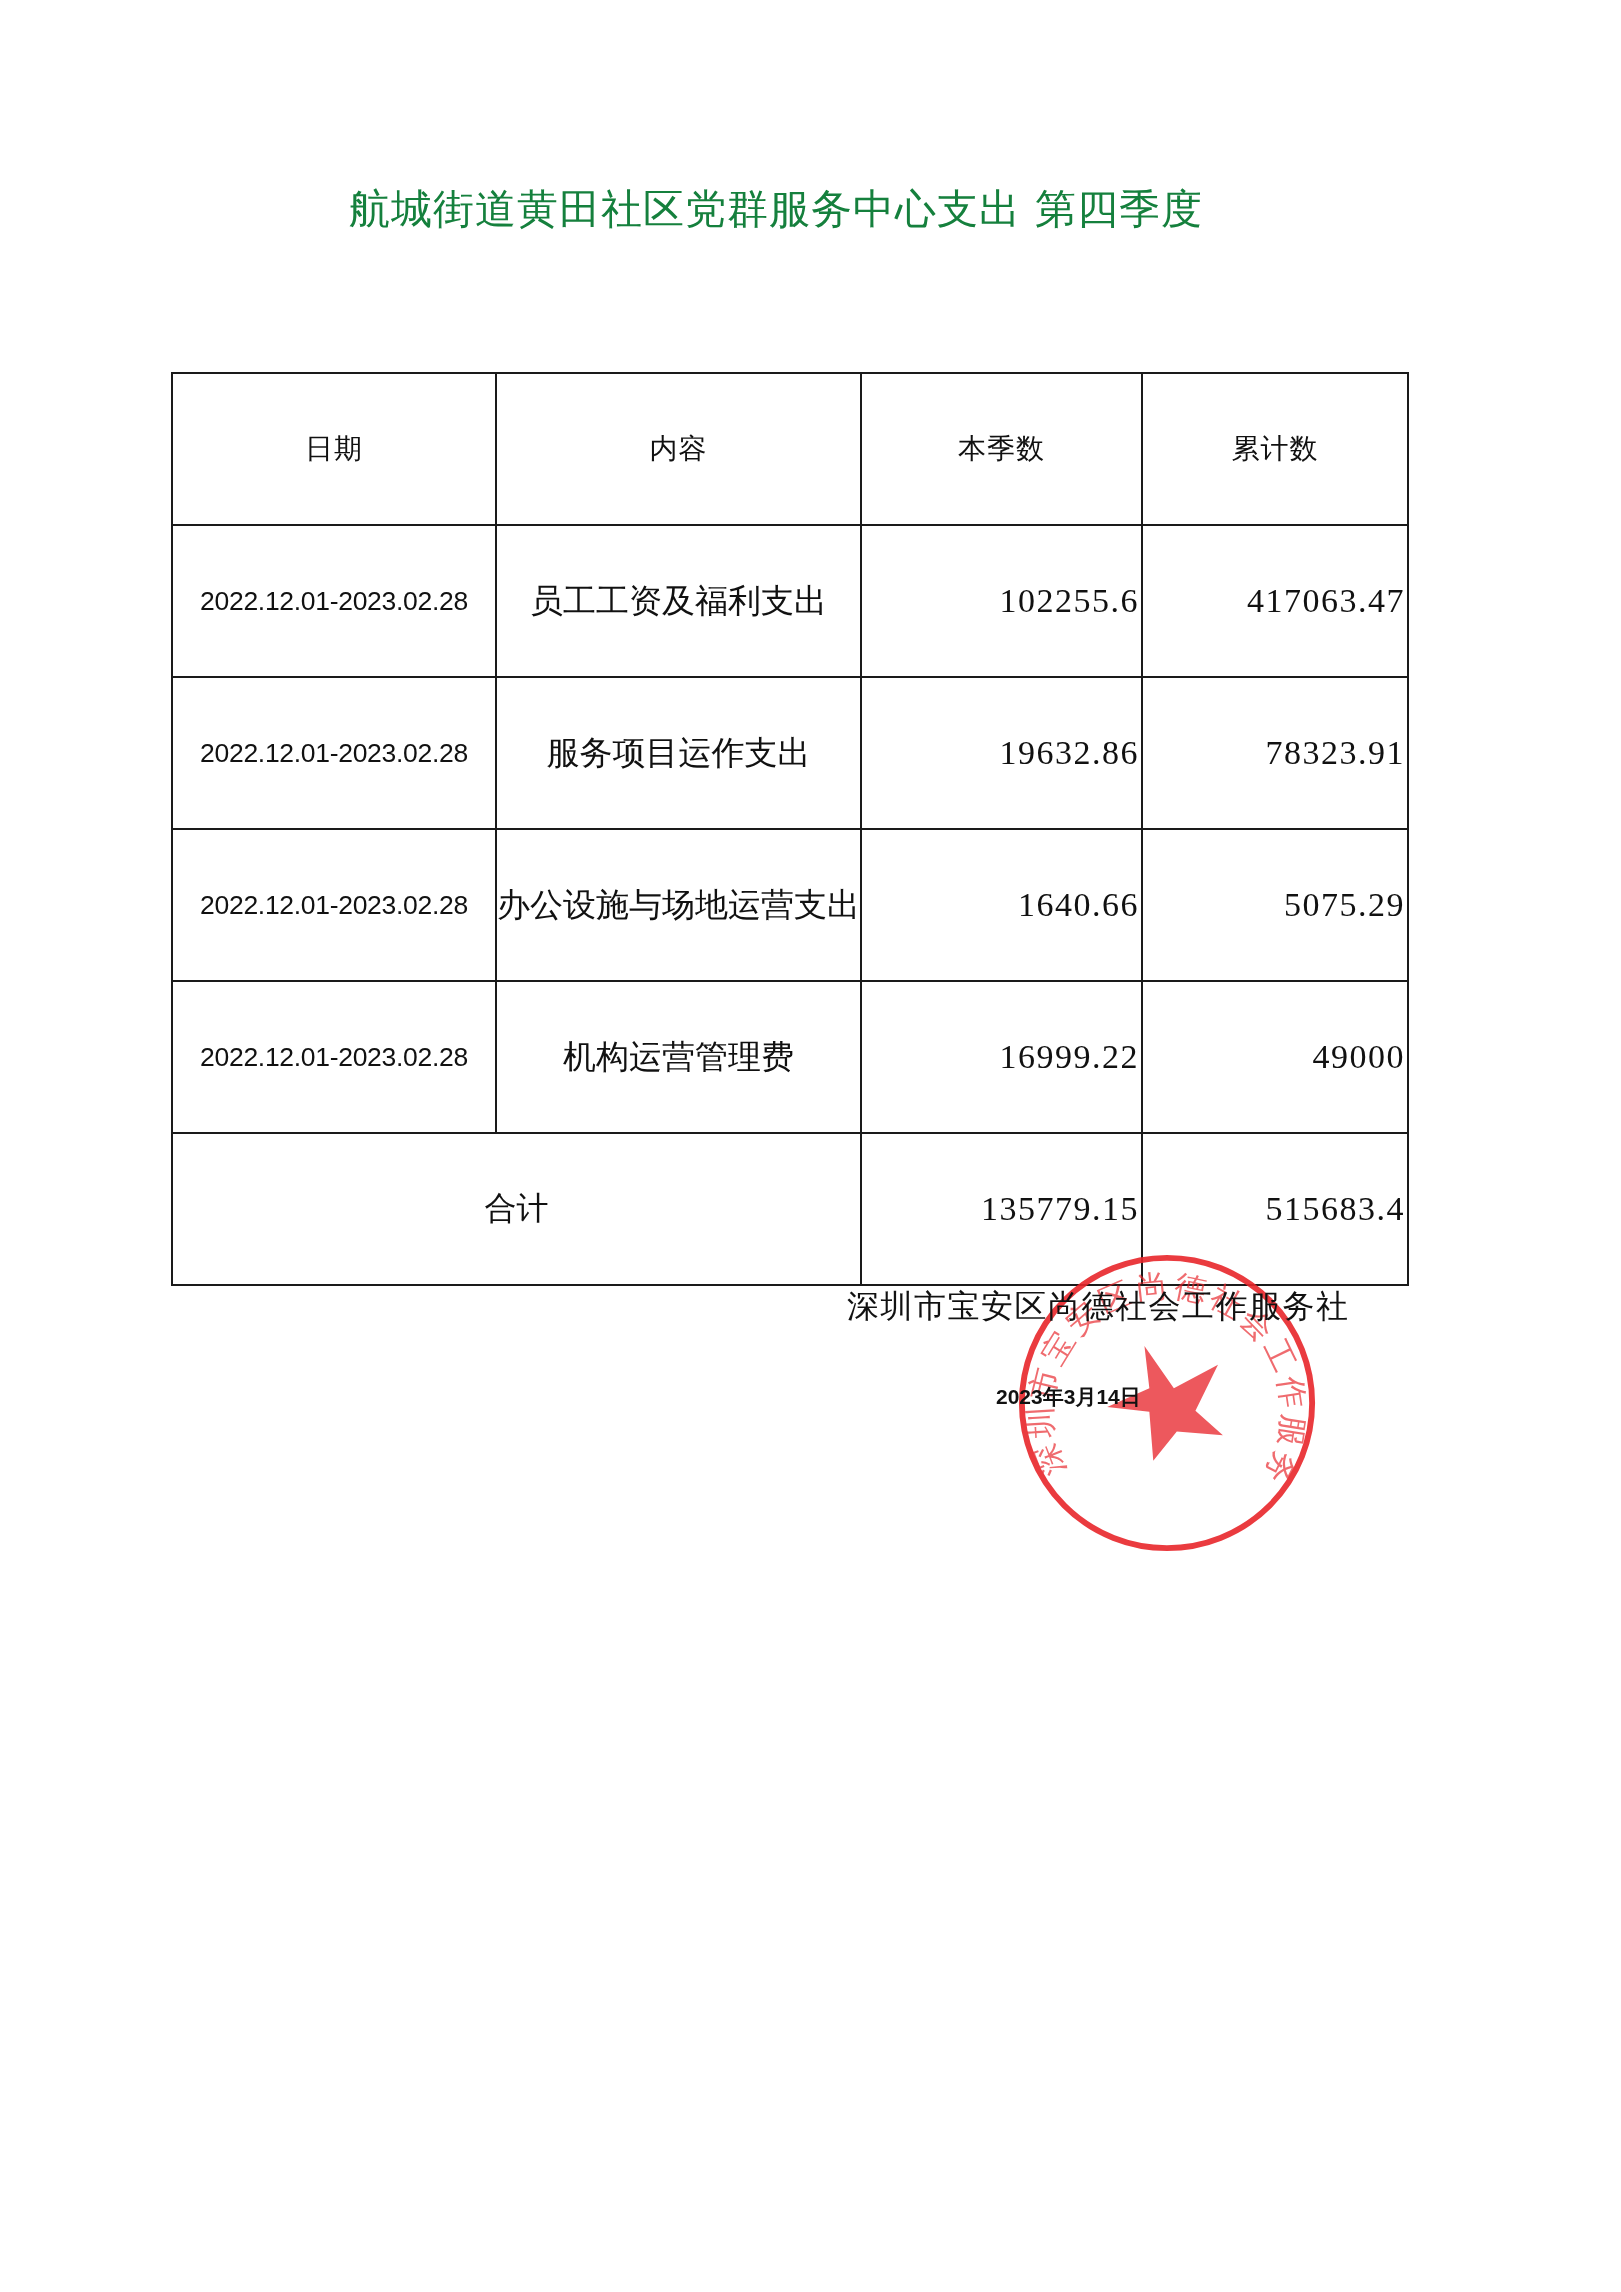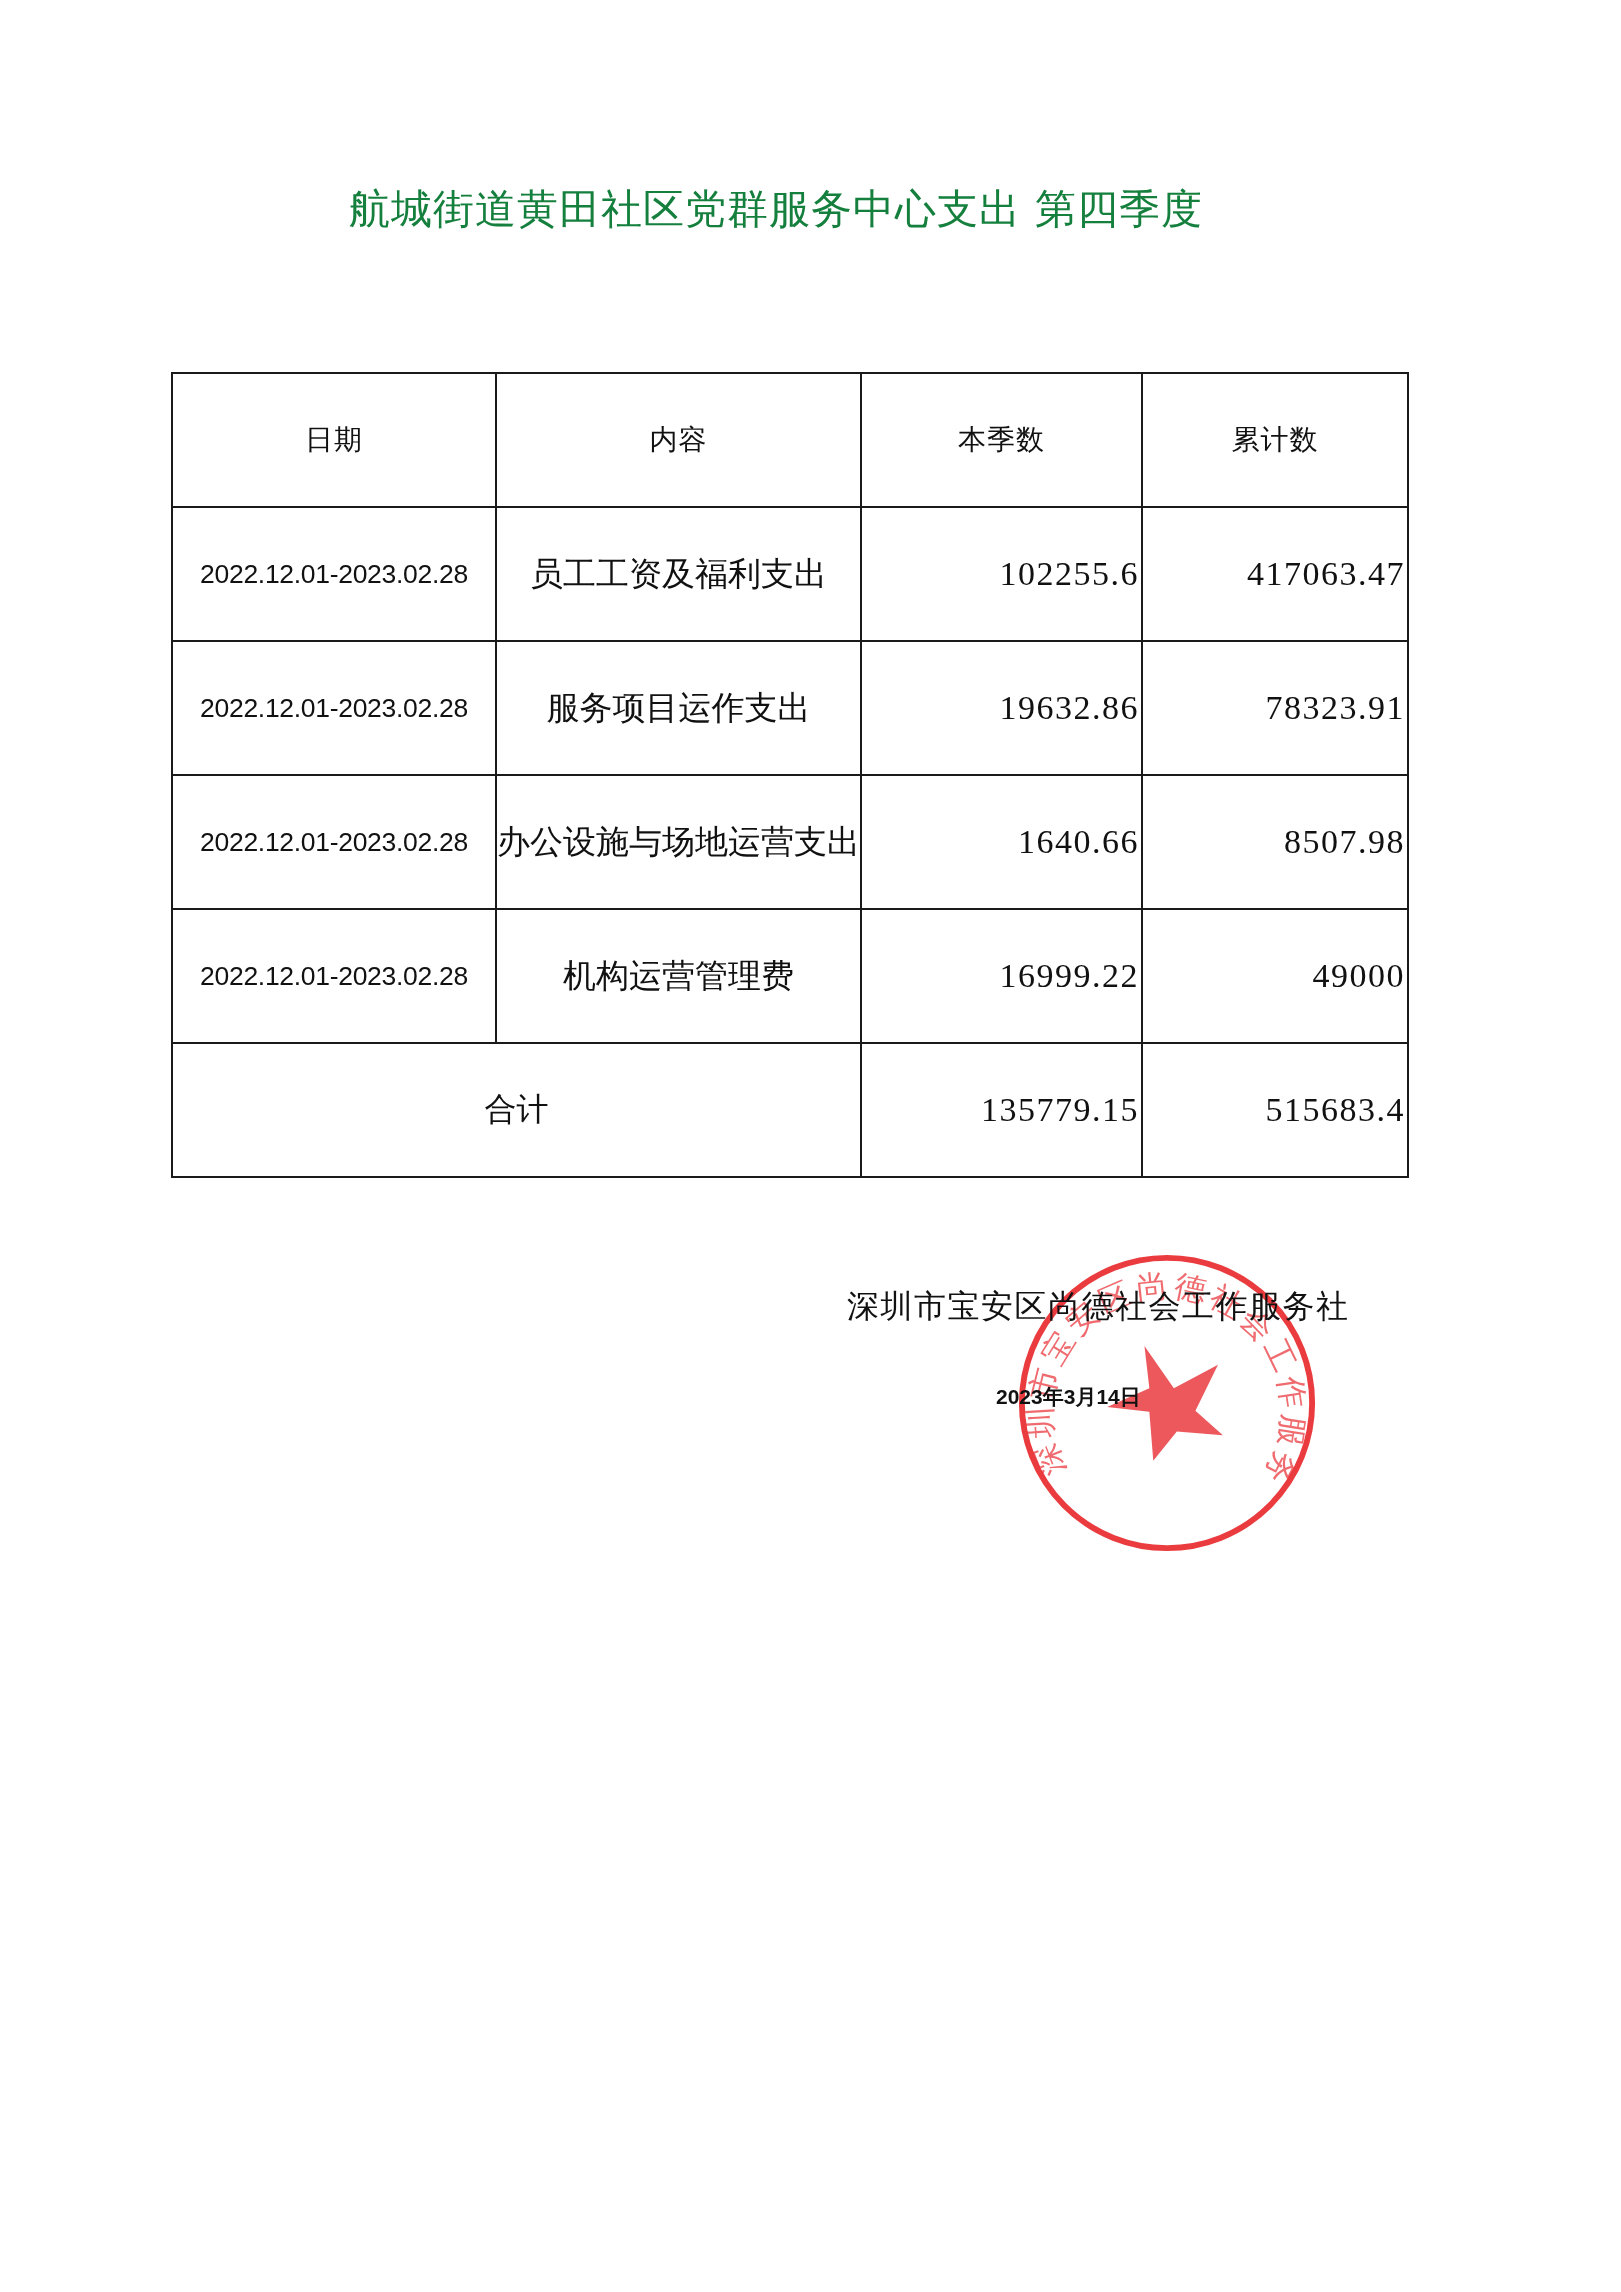--- a/index.html
+++ b/index.html
@@ -32,21 +32,21 @@
     left: 171px;
     top: 372px;
     border-collapse: collapse;
     table-layout: fixed;
   }
   .sheet td {
     border: 2.9px solid #1a1a1a;
     padding: 0;
     vertical-align: middle;
   }
-  .sheet tr { height: 134px; }
+  .sheet tr { height: 152px; }
   .col-date { width: 324px; }
   .col-content { width: 321px; }
   .col-quarter { width: 281px; }
   .col-cumulative { width: 266px; }
 
   .hdr {
     text-align: center;
     font-size: 28px;
     font-family: "DejaVu Sans", "Liberation Sans", sans-serif;
     letter-spacing: 1px;
@@ -139,21 +139,21 @@
   <tr>
     <td class="date">2022.12.01-2023.02.28</td>
     <td class="content">服务项目运作支出</td>
     <td class="num">19632.86</td>
     <td class="num">78323.91</td>
   </tr>
   <tr>
     <td class="date">2022.12.01-2023.02.28</td>
     <td class="content">办公设施与场地运营支出</td>
     <td class="num">1640.66</td>
-    <td class="num">8507.98</td>
+    <td class="num">5075.29</td>
   </tr>
   <tr>
     <td class="date">2022.12.01-2023.02.28</td>
     <td class="content">机构运营管理费</td>
     <td class="num">16999.22</td>
     <td class="num">49000</td>
   </tr>
   <tr>
     <td class="total-label" colspan="2">合计</td>
     <td class="num">135779.15</td>

